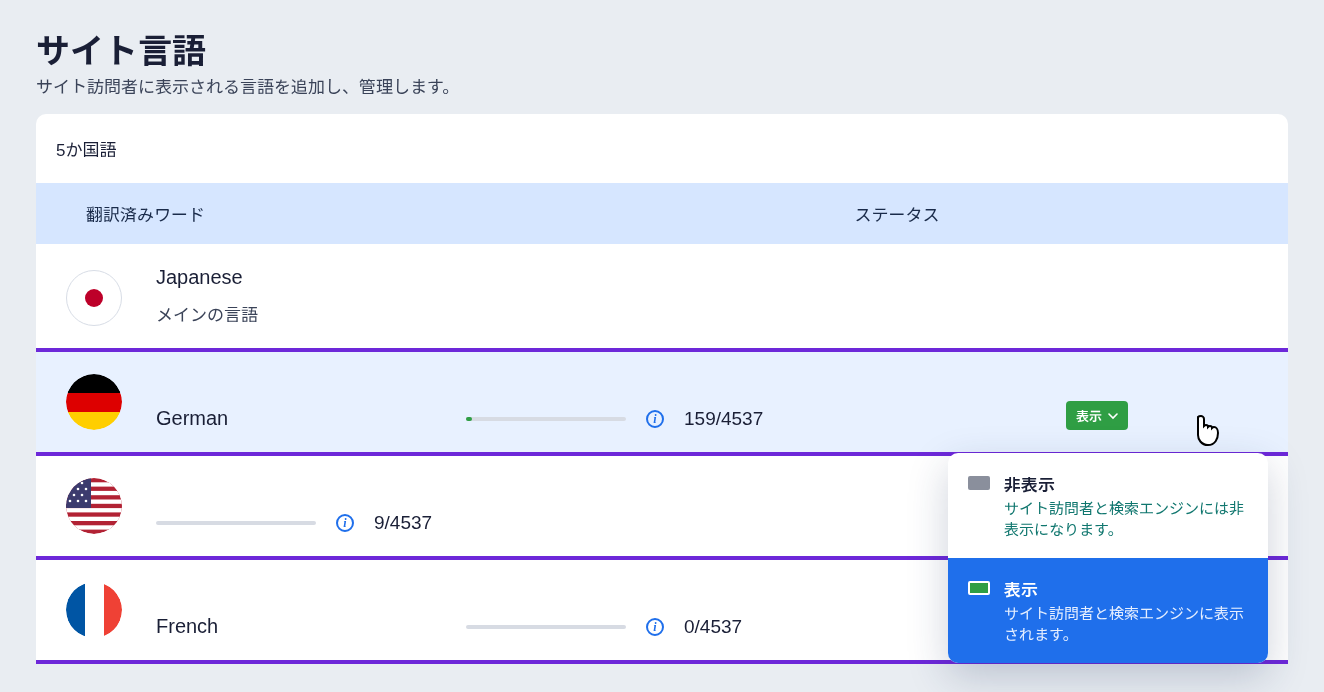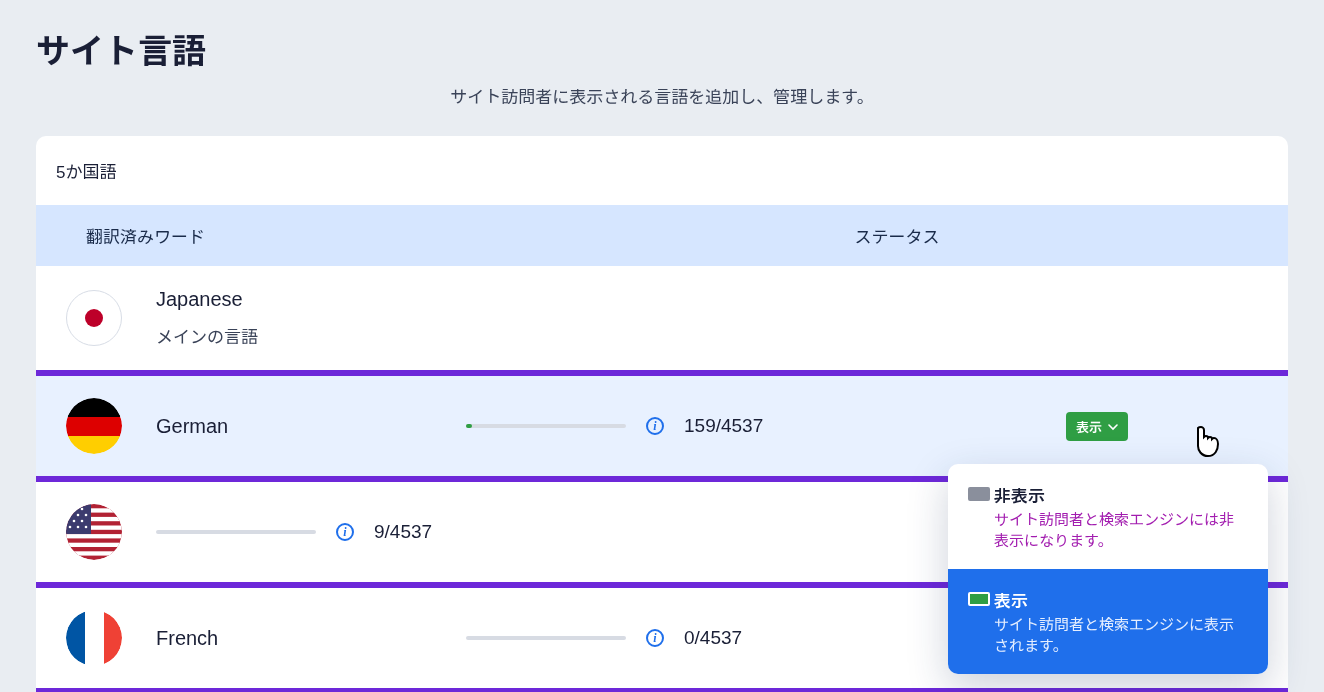--- a/index.html
+++ b/index.html
@@ -11,27 +11,26 @@
     overflow: hidden;
     color: #1a2b4a;
   }
   .page {
     padding: 24px 36px 0 36px;
   }
   h1.title {
     font-size: 34px;
     font-weight: 700;
     color: #1a1f36;
-    margin-bottom: 10px;
+    margin-bottom: 0;
   }
   p.subtitle {
     font-size: 17px;
     color: #3a4358;
-    margin-bottom: 28px;
-    text-align: center;
+    margin-bottom: 16px;
   }
   .panel {
     background: #ffffff;
     border-radius: 10px 10px 0 0;
     overflow: visible;
   }
   .panel-header {
     padding: 22px 20px;
     font-size: 17px;
     color: #1a1f36;
@@ -43,23 +42,23 @@
     padding: 18px 30px;
     font-size: 17px;
     color: #1a2b4a;
   }
   .col-lang { width: 400px; padding-left: 100px; }
   .col-words { width: 470px; text-align: left; padding-left: 20px; }
   .col-status { flex: 1; text-align: center; }
 
   .row {
     display: flex;
-    align-items: center;
+    align-items: flex-end;
     padding: 22px 30px;
-    border-bottom: 6px solid #6d28d9;
+    border-bottom: 4px solid #6d28d9;
     position: relative;
   }
   .row.highlight { background: #e8f1ff; }
 
   .flag-wrap {
     width: 56px; height: 56px;
     border-radius: 50%;
     display: flex; align-items: center; justify-content: center;
     flex-shrink: 0;
     margin-right: 34px;
@@ -114,31 +113,31 @@
     position: absolute;
     top: 52px; right: -10px;
     width: 320px;
     background: #fff;
     border-radius: 10px;
     box-shadow: 0 14px 40px rgba(30,50,90,0.22);
     z-index: 10;
     overflow: hidden;
   }
   .dd-item {
-    display: flex; gap: 4px; padding: 18px 20px;
+    display: flex; gap: 14px; padding: 18px 20px;
   }
   .dd-item.selected { background: #1f6feb; color: #fff; }
   .dd-swatch {
     width: 22px; height: 14px; border-radius: 2px; margin-top: 5px; flex-shrink:0;
   }
   .dd-swatch.hidden { background: #8a8f9c; }
   .dd-swatch.visible { background: #2f9e44; border: 2px solid #fff; }
   .dd-text .dd-title { font-size: 17px; font-weight: 600; color: #1a1f36; }
   .dd-item.selected .dd-title { color:#fff; }
-  .dd-text .dd-desc { font-size: 15px; color: #a21caf; margin-top: 2px; line-height: 1.4; }
+  .dd-text .dd-desc { font-size: 15px; color: #0f766e; margin-top: 2px; line-height: 1.4; }
   .dd-item.selected .dd-desc { color: #e6efff; }
 
   .cursor {
     position: absolute;
     z-index: 20;
     pointer-events: none;
   }
 </style>
 </head>
 <body>

